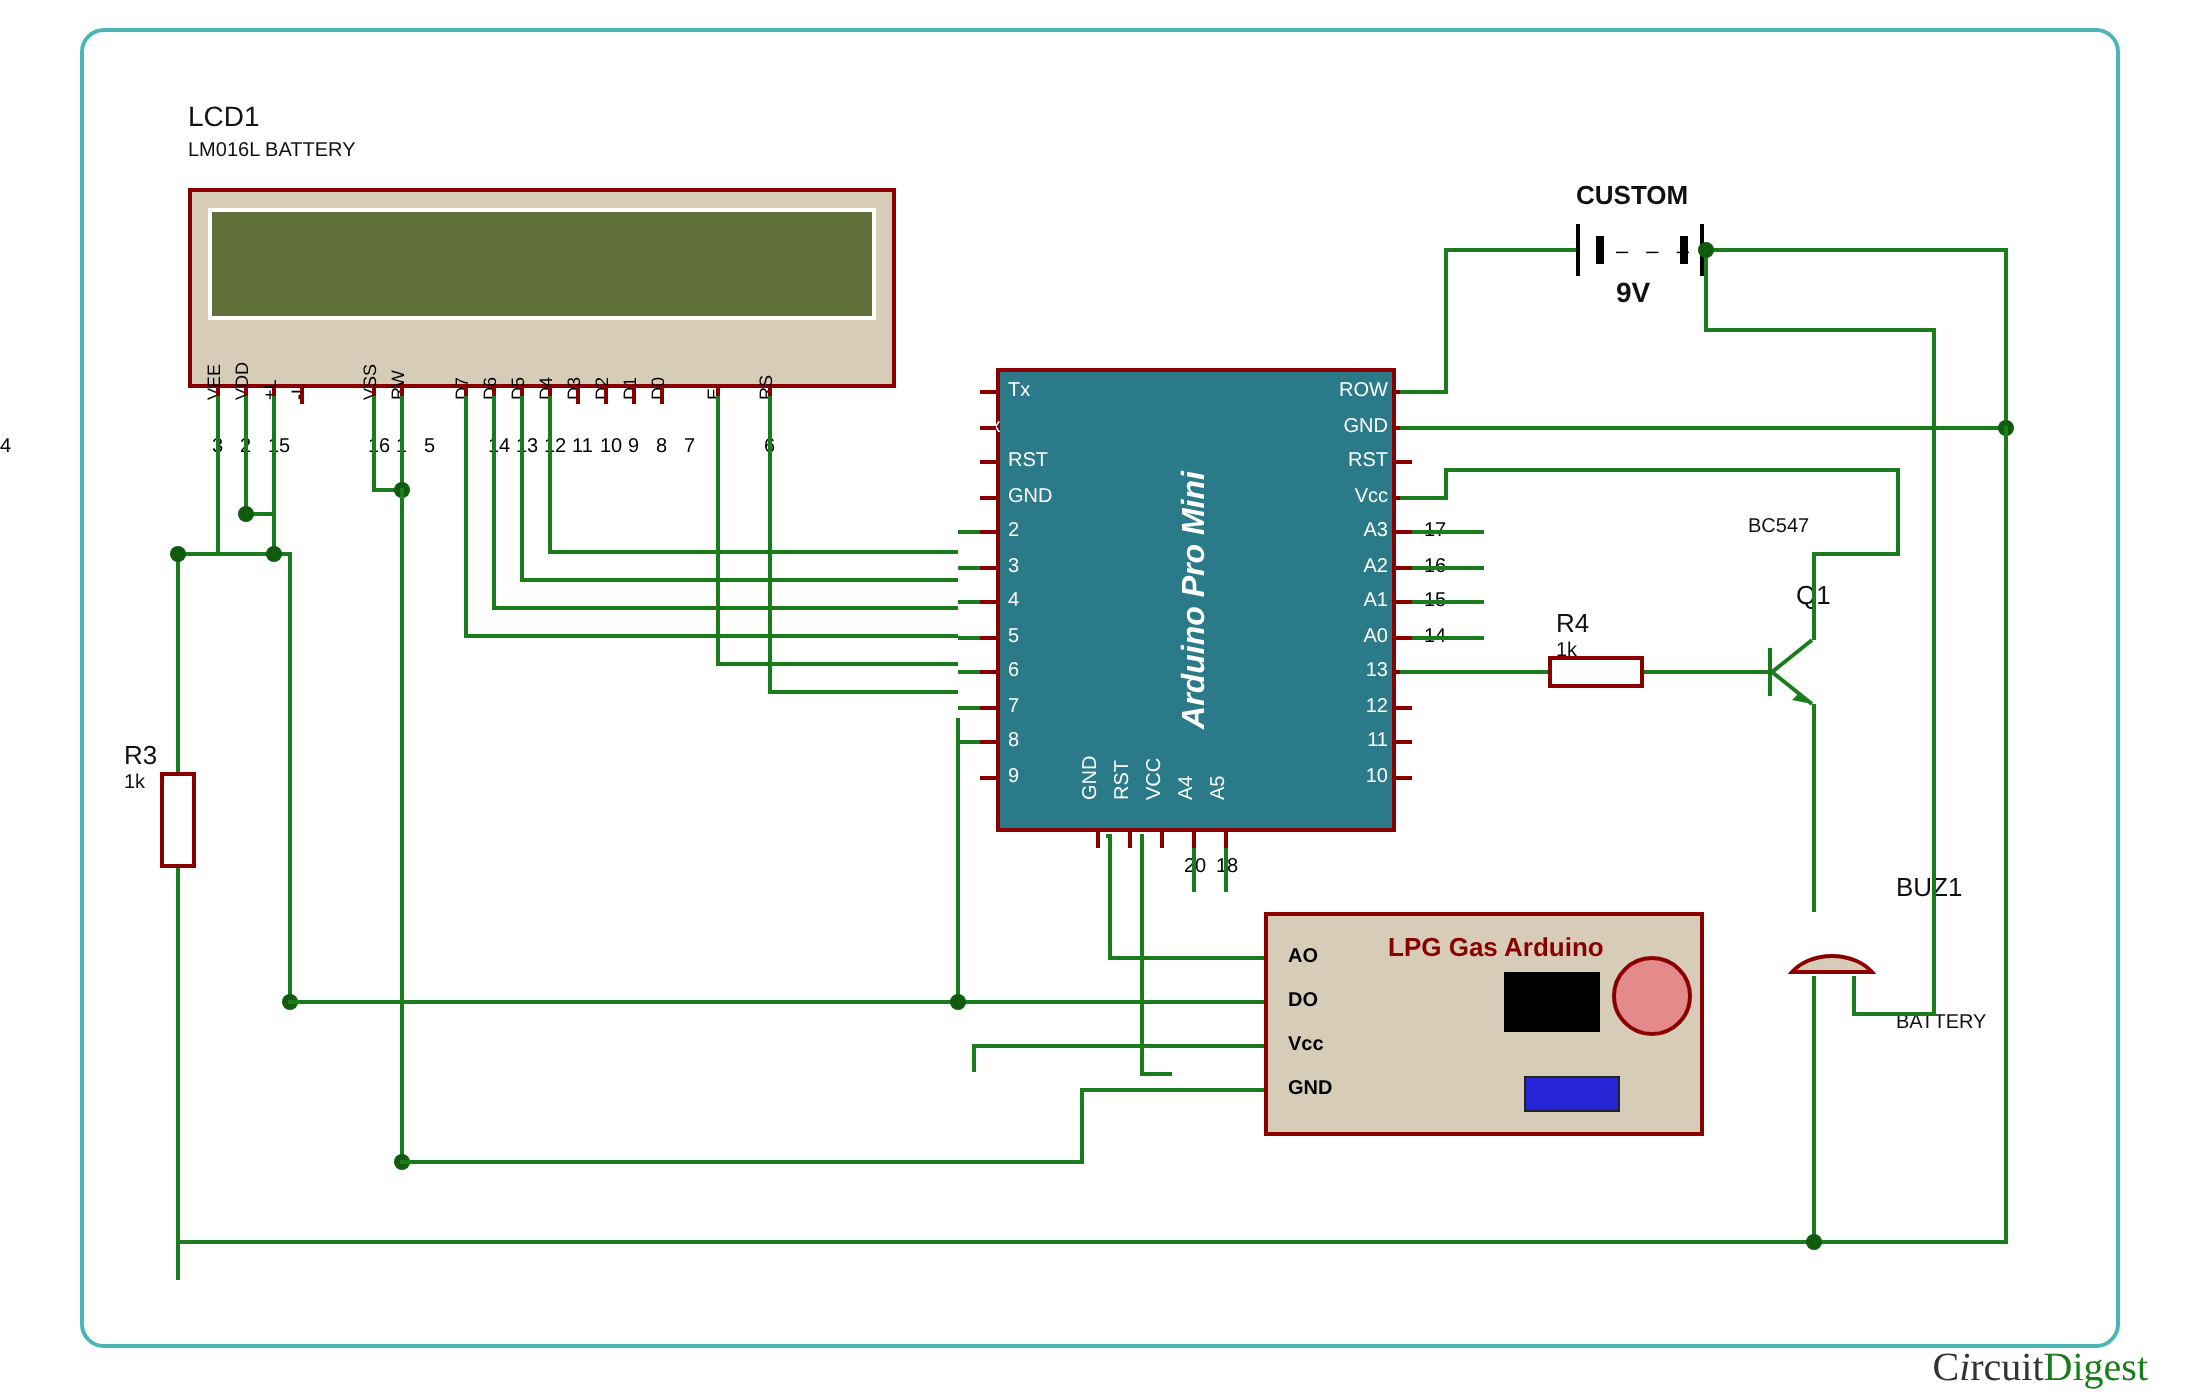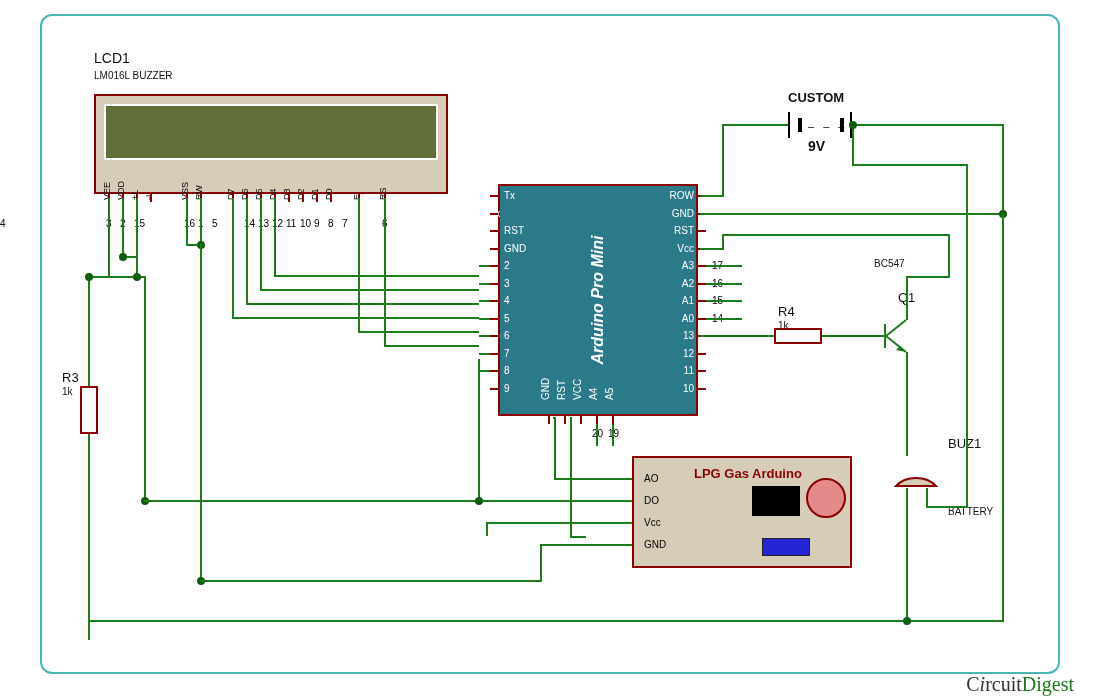--- a/index.html
+++ b/index.html
@@ -32,36 +32,36 @@
   
   .q-body { position: absolute; }
   .q-line { position: absolute; background: #1a7c1a; }
 
   
   .sensor { position: absolute; left: 632px; top: 456px; width: 220px; height: 112px; background: #d6ccb8; border: 2px solid #8a0000; }
   .sensor-black { position: absolute; left: 118px; top: 28px; width: 48px; height: 30px; background: #000; }
   .sensor-circle { position: absolute; left: 172px; top: 20px; width: 40px; height: 40px; background: #e58a8a; border: 2px solid #8a0000; border-radius: 50%; }
   .sensor-blue { position: absolute; left: 128px; top: 80px; width: 48px; height: 18px; background: #2525d6; border: 1px solid #222; }
   .sensor-pin { position: absolute; background: #8a0000; width: 8px; height: 2px; }
-  .sensor-plabel { position: absolute; font-size: 10px; }
+  .sensor-plabel { position: absolute; font-size: 10px; font-weight: bold; }
 
   
   .resistor { position: absolute; }
   .res-body { position: absolute; border: 2px solid #8a0000; background: #fff; }
 
   
   .watermark { position: absolute; right: 26px; bottom: 4px; font-size: 20px; color: #333; font-family: Georgia, serif; }
 </style>
 </head>
 <body>
 
 <div class="frame"></div>
 
 <div class="label" style="left:94px; top:50px;">LCD1</div>
-<div class="label sm" style="left:94px; top:70px;">LM016L BUZZER</div>
+<div class="label sm" style="left:94px; top:70px;">LM016L BATTERY</div>
 
 <div class="lcd-outer">
   <div class="lcd-inner"></div>
 </div>
 
 <div id="lcd-pins">
     <div class="lcd-pinlabel" style="left: 112px; top: 190px;">VEE</div>
     <div class="lcd-pinlabel" style="left: 126px; top: 190px;">VDD</div>
     <div class="lcd-pinlabel" style="left: 140px; top: 190px;">+L</div>
     <div class="lcd-pinlabel" style="left: 154px; top: 190px;">-L</div>
@@ -176,21 +176,21 @@
     <div class="ard-pin" style="left: 556px; top: 400px; transform: rotate(-90deg); transform-origin: left top;">RST</div>
     <div class="ard-stub" style="left: 564px; top: 416px; width: 2px; height: 8px;"></div>
     <div class="ard-pin" style="left: 572px; top: 400px; transform: rotate(-90deg); transform-origin: left top;">VCC</div>
     <div class="ard-stub" style="left: 580px; top: 416px; width: 2px; height: 8px;"></div>
     <div class="ard-pin" style="left: 588px; top: 400px; transform: rotate(-90deg); transform-origin: left top;">A4</div>
     <div class="ard-stub" style="left: 596px; top: 416px; width: 2px; height: 8px;"></div>
     <div class="ard-num" style="left: 592px; top: 428px;">20</div>
     <div class="wire wirev" style="left: 596px; top: 424px; height: 22px;"></div>
     <div class="ard-pin" style="left: 604px; top: 400px; transform: rotate(-90deg); transform-origin: left top;">A5</div>
     <div class="ard-stub" style="left: 612px; top: 416px; width: 2px; height: 8px;"></div>
-    <div class="ard-num" style="left: 608px; top: 428px;">19</div>
+    <div class="ard-num" style="left: 608px; top: 428px;">18</div>
     <div class="wire wirev" style="left: 612px; top: 424px; height: 22px;"></div>
   </div>
 
 <div class="label" style="left:788px; top:90px; font-size:13px; font-weight:bold;">CUSTOM</div>
 <div class="wire wireh" style="left:722px; top:124px; width:66px;"></div>
 <div class="bat-plate-long" style="left:788px; top:112px;"></div>
 <div class="bat-plate-short" style="left:798px; top:118px;"></div>
 <div style="position:absolute; left:808px; top:120px; font-size:11px; letter-spacing:3px;">– – –</div>
 <div class="bat-plate-long" style="left:850px; top:112px;"></div>
 <div class="bat-plate-short" style="left:840px; top:118px;"></div>

